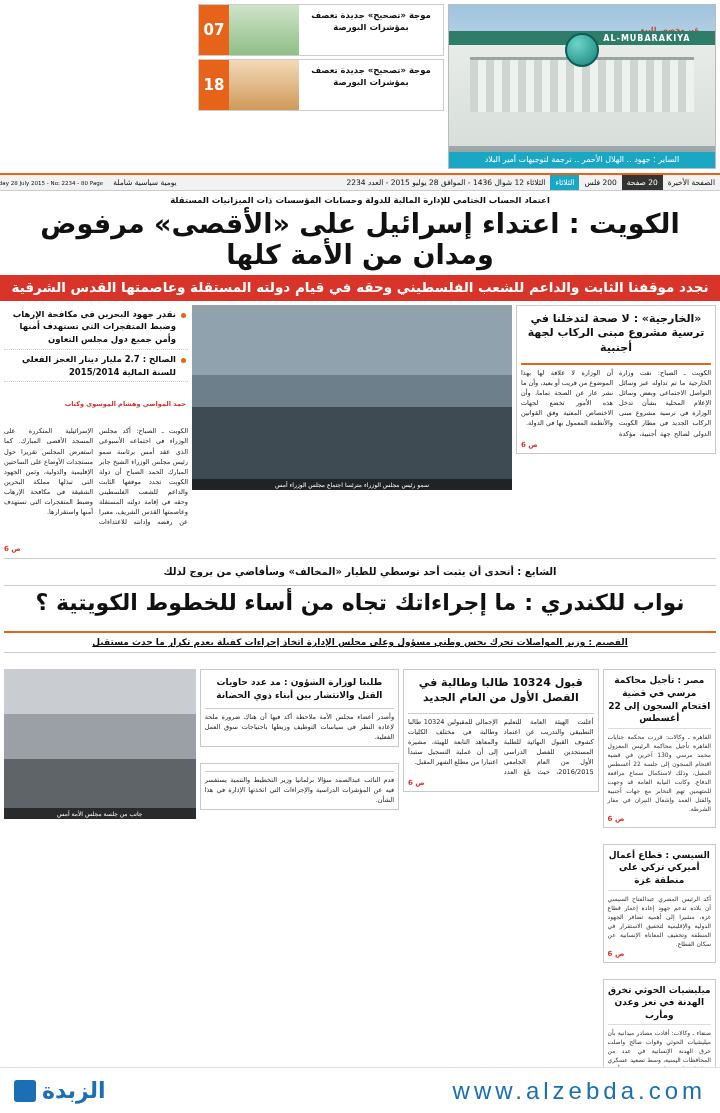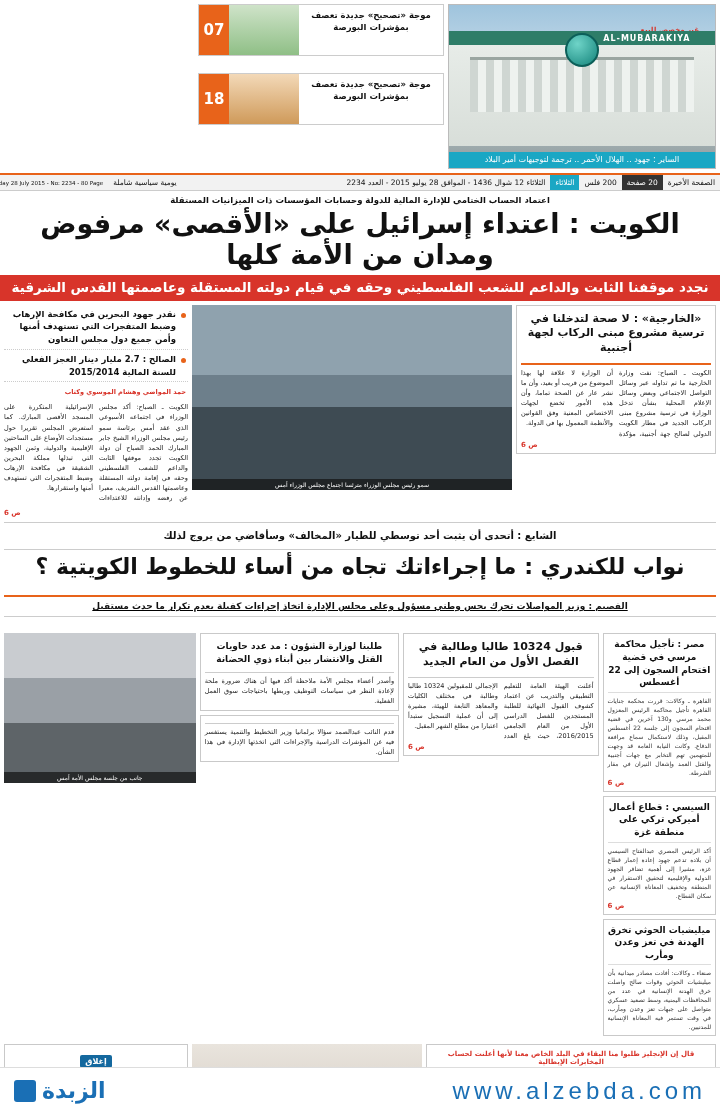--- a/index.html
+++ b/index.html
@@ -75,21 +75,21 @@
     font-size: 8px;
     text-align: center;
     padding: 3px 2px;
     line-height: 1.2;
   }
   .teasers {
     width: 250px;
     display: flex;
     flex-direction: column;
     padding: 4px 2px;
-    gap: 17px;
+    gap: 3px;
   }
   .teaser {
     display: flex;
     flex-direction: row;
     height: 52px;
     border: 1px solid #ccc;
   }
   .teaser-num {
     width: 30px;
     background: #e8631a;
@@ -198,21 +198,21 @@
     line-height: 1.3;
   }
 
   
   .grid {
     display: flex;
     flex-direction: row;
     padding: 4px 4px 0;
     gap: 4px;
   }
-  .col { display: flex; flex-direction: column; gap: 4px; }
+  .col { display: flex; flex-direction: column; gap: 16px; }
   .col-right { width: 200px; }
   .col-mid { width: 320px; }
   .col-left { width: 184px; }
 
   .box {
     border: 1px solid #c9c9c9;
     padding: 4px;
     background: #fff;
   }
   .box-title {

